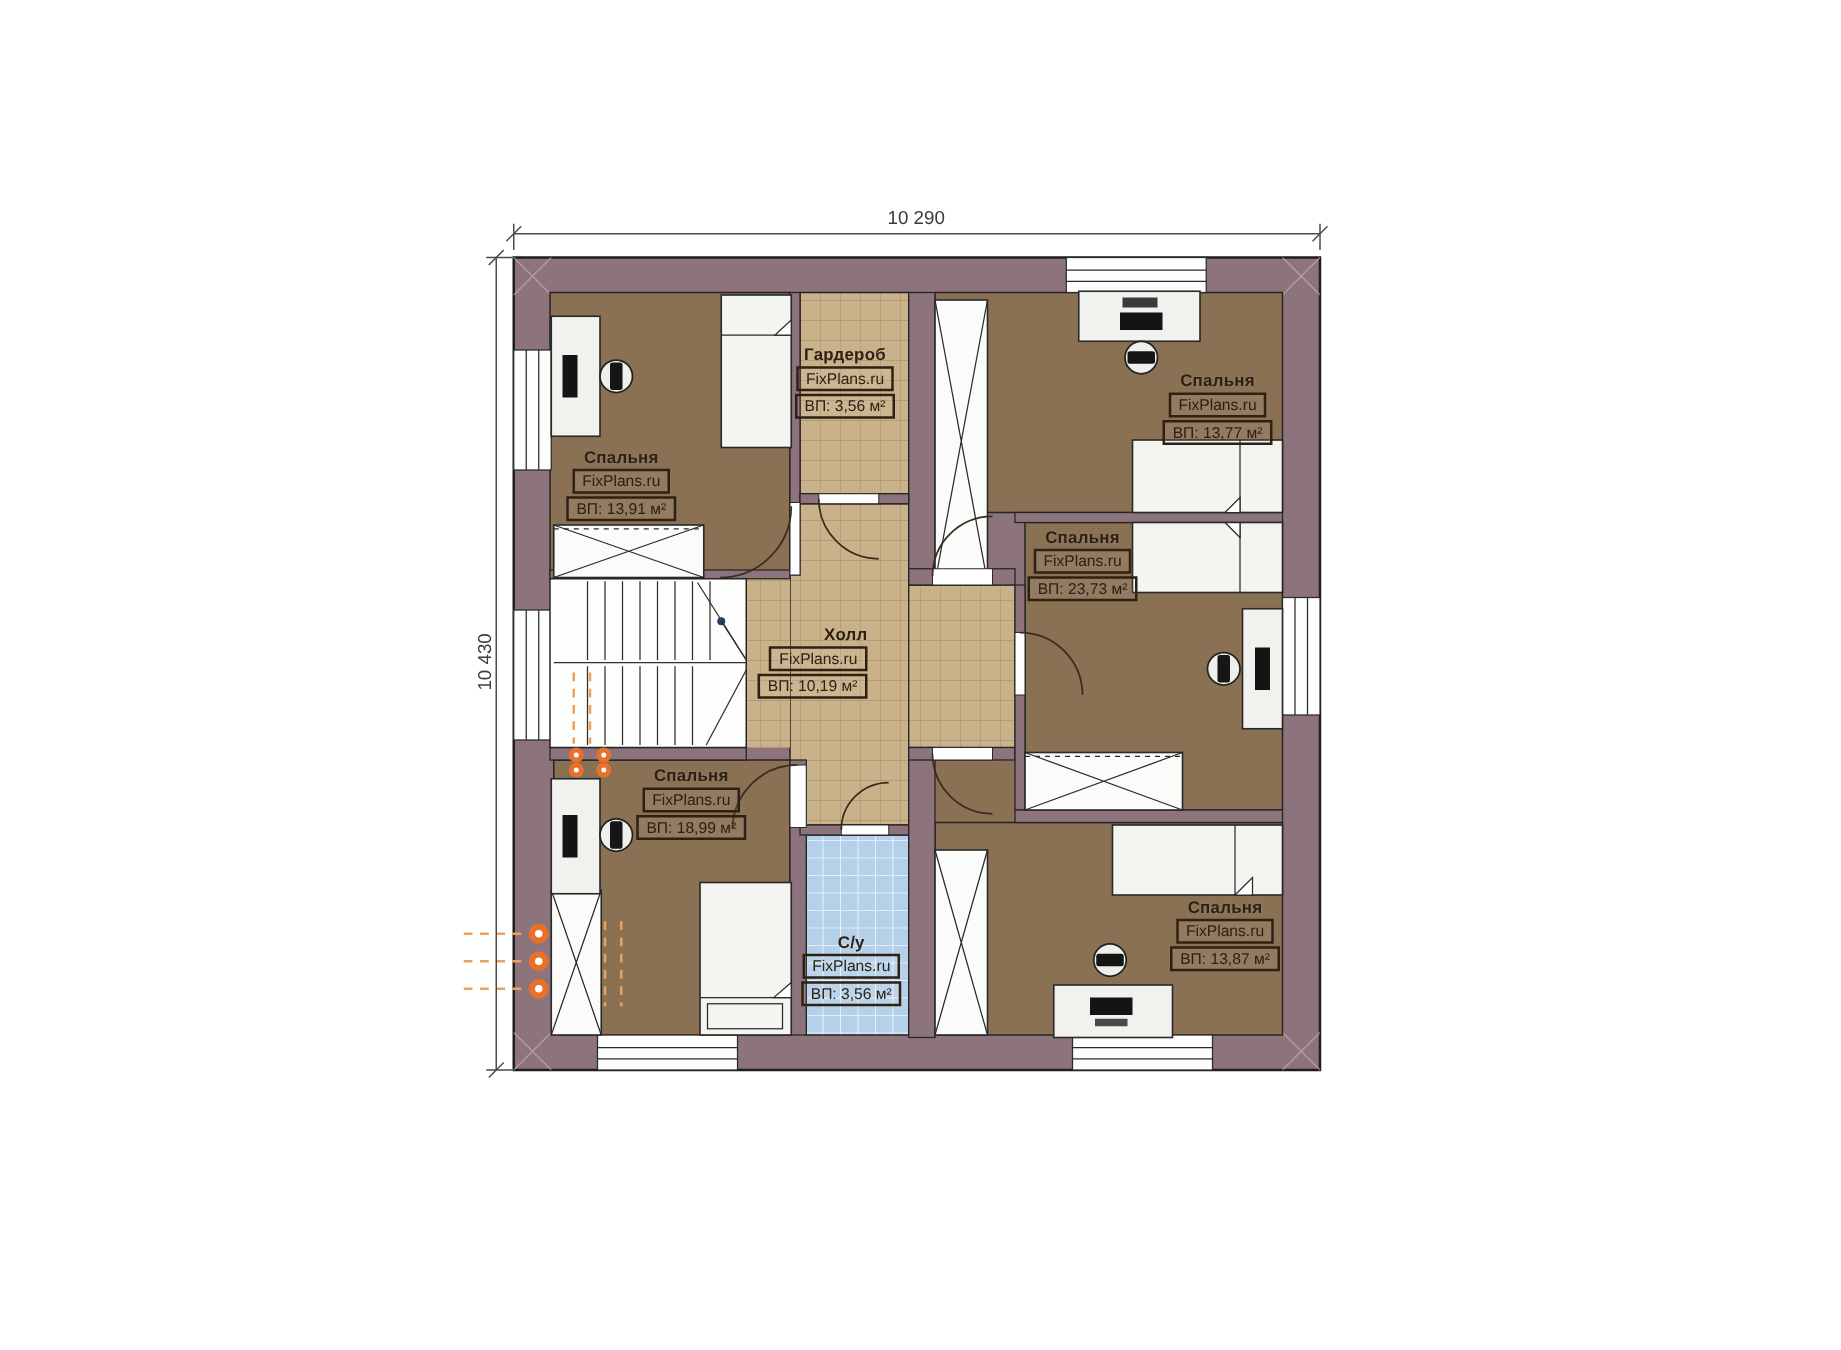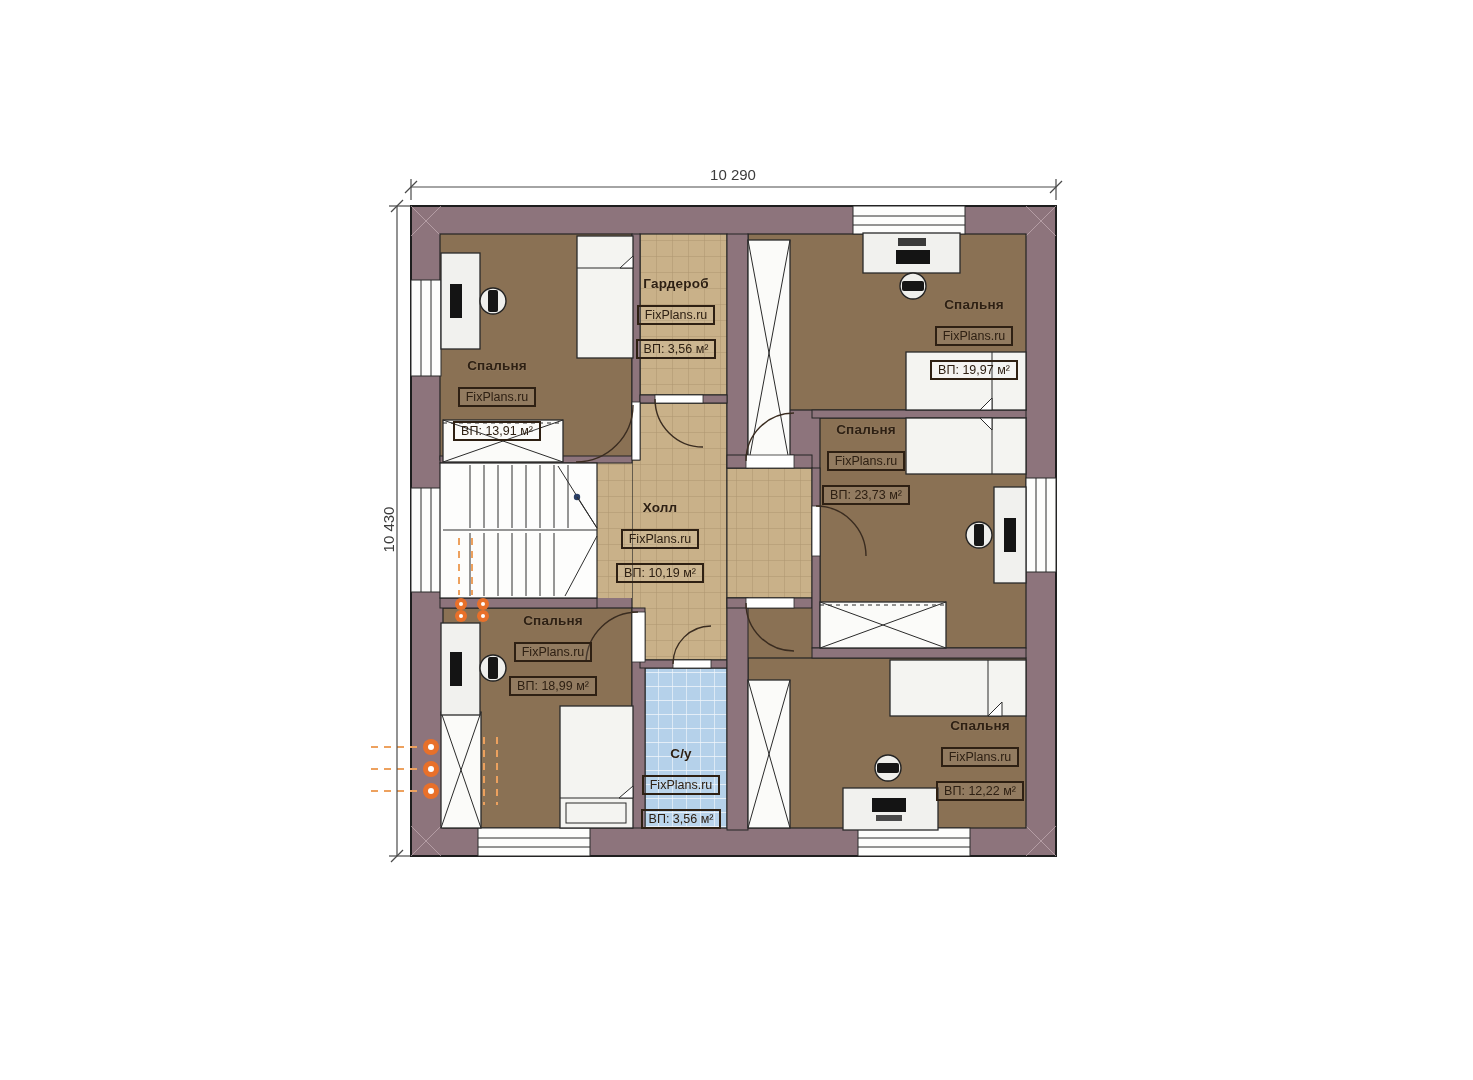--- a/index.html
+++ b/index.html
@@ -1,19 +1,19 @@
 <!DOCTYPE html>
 <html><head>
 <meta charset="utf-8">
 <style>
   html,body{margin:0;padding:0;background:#ffffff;}
   #canvas{position:relative;width:1458px;height:1080px;background:#ffffff;overflow:hidden;
           font-family:"Liberation Sans",sans-serif;}
   #plan-svg{position:absolute;left:0;top:0;}
-  .room-label{position:absolute;display:flex;flex-direction:column;align-items:center;gap:14px;
+  .room-label{position:absolute;display:flex;flex-direction:column;align-items:center;gap:2px;
               color:#2e2013;z-index:5;pointer-events:none;}
   .room-name{font-weight:bold;font-size:13.5px;letter-spacing:.2px;white-space:nowrap;
              text-shadow:0 0 2px rgba(255,255,255,.15);}
   .room-box{border:2px solid #2e2013;padding:0 6px;font-size:12.5px;font-weight:normal;line-height:16px;
             background:rgba(255,255,255,0.07);white-space:nowrap;}
   .dim-label{position:absolute;font-size:15px;color:#3c3c3c;text-align:center;z-index:5;}
   .dim-label.vertical{transform:rotate(-90deg);transform-origin:center center;}
 </style>
 </head>
 <body>
@@ -295,52 +295,52 @@
 
 <div class="room-label" style="left:622px;top:276px;width:108px;">
   <div class="room-name">Гардероб</div>
   <div class="room-box">FixPlans.ru</div>
   <div class="room-box">ВП: 3,56 м²</div>
 </div>
 
 <div class="room-label" style="left:920px;top:297px;width:108px;">
   <div class="room-name">Спальня</div>
   <div class="room-box">FixPlans.ru</div>
-  <div class="room-box">ВП: 19,97 м²</div>
+  <div class="room-box">ВП: 13,77 м²</div>
 </div>
 
 <div class="room-label" style="left:443px;top:358px;width:108px;">
   <div class="room-name">Спальня</div>
   <div class="room-box">FixPlans.ru</div>
   <div class="room-box">ВП: 13,91 м²</div>
 </div>
 
 <div class="room-label" style="left:812px;top:422px;width:108px;">
   <div class="room-name">Спальня</div>
   <div class="room-box">FixPlans.ru</div>
   <div class="room-box">ВП: 23,73 м²</div>
 </div>
 
-<div class="room-label" style="left:606px;top:500px;width:108px;">
+<div class="room-label" style="left:586px;top:500px;width:108px;align-items:flex-end;">
   <div class="room-name">Холл</div>
   <div class="room-box">FixPlans.ru</div>
   <div class="room-box">ВП: 10,19 м²</div>
 </div>
 
 <div class="room-label" style="left:499px;top:613px;width:108px;">
   <div class="room-name">Спальня</div>
   <div class="room-box">FixPlans.ru</div>
   <div class="room-box">ВП: 18,99 м²</div>
 </div>
 
 <div class="room-label" style="left:629px;top:702px;width:104px;margin-top:44px;">
   <div class="room-name">С/у</div>
   <div class="room-box">FixPlans.ru</div>
   <div class="room-box">ВП: 3,56 м²</div>
 </div>
 
 <div class="room-label" style="left:926px;top:718px;width:108px;">
   <div class="room-name">Спальня</div>
   <div class="room-box">FixPlans.ru</div>
-  <div class="room-box">ВП: 12,22 м²</div>
+  <div class="room-box">ВП: 13,87 м²</div>
 </div>
 
 </div>
 
 </body></html>

